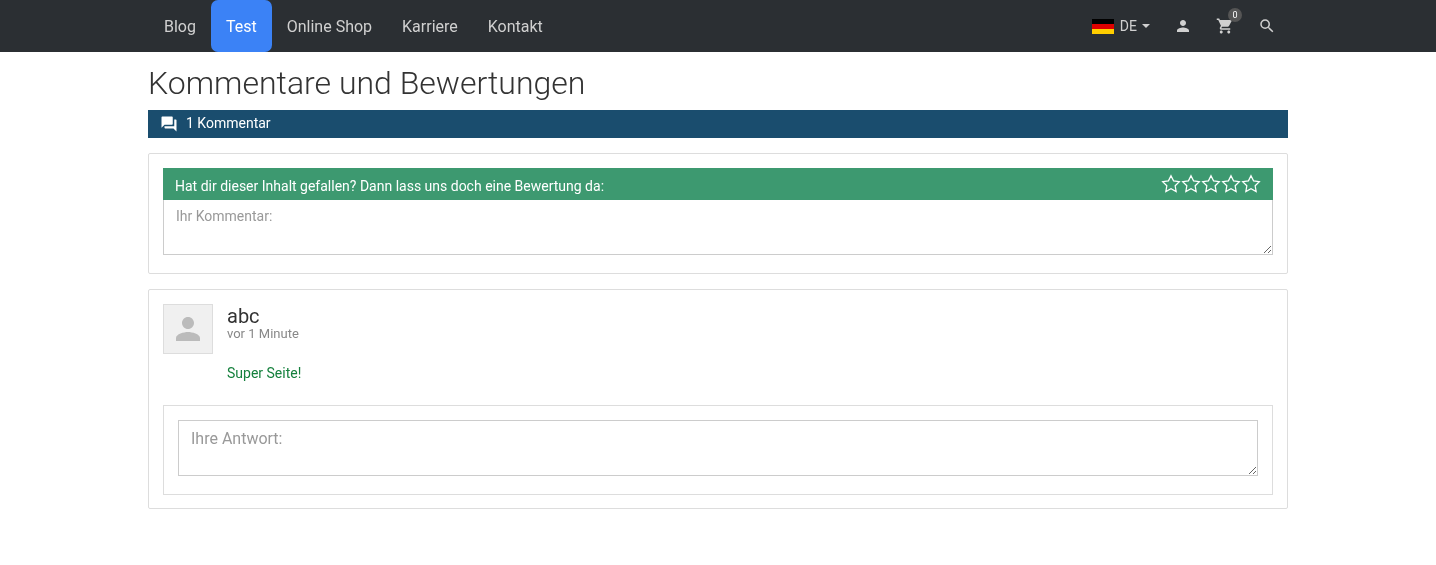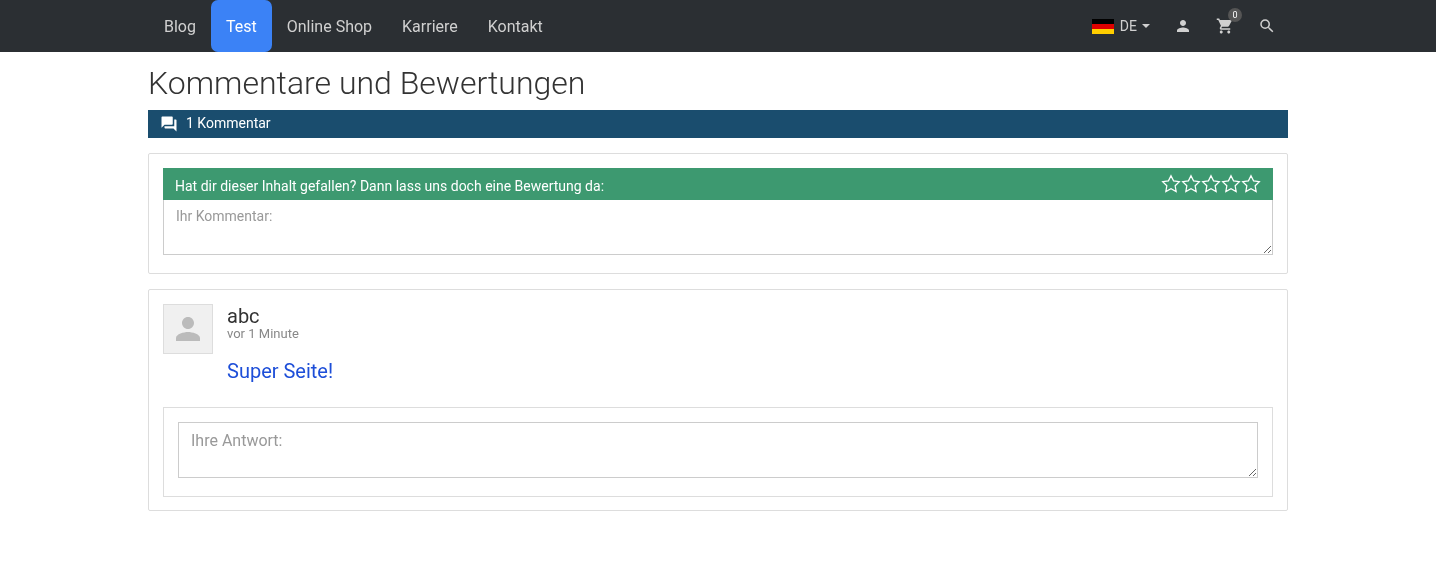--- a/index.html
+++ b/index.html
@@ -229,23 +229,23 @@
     }
     
     .comment-time {
       font-size: 13px;
       color: #888;
       display: block;
       margin-top: -2px;
     }
     
     .comment-text {
-      color: #1d4ed8;
-      font-size: 20px;
-      margin-top: 18px;
+      color: #15803d;
+      font-size: 14px;
+      margin-top: 24px;
     }
     
     .reply-panel {
       border: 1px solid #ddd;
       margin-top: 24px;
       padding: 14px;
       margin-bottom: -1px;
     }
     
     .reply-textarea {

